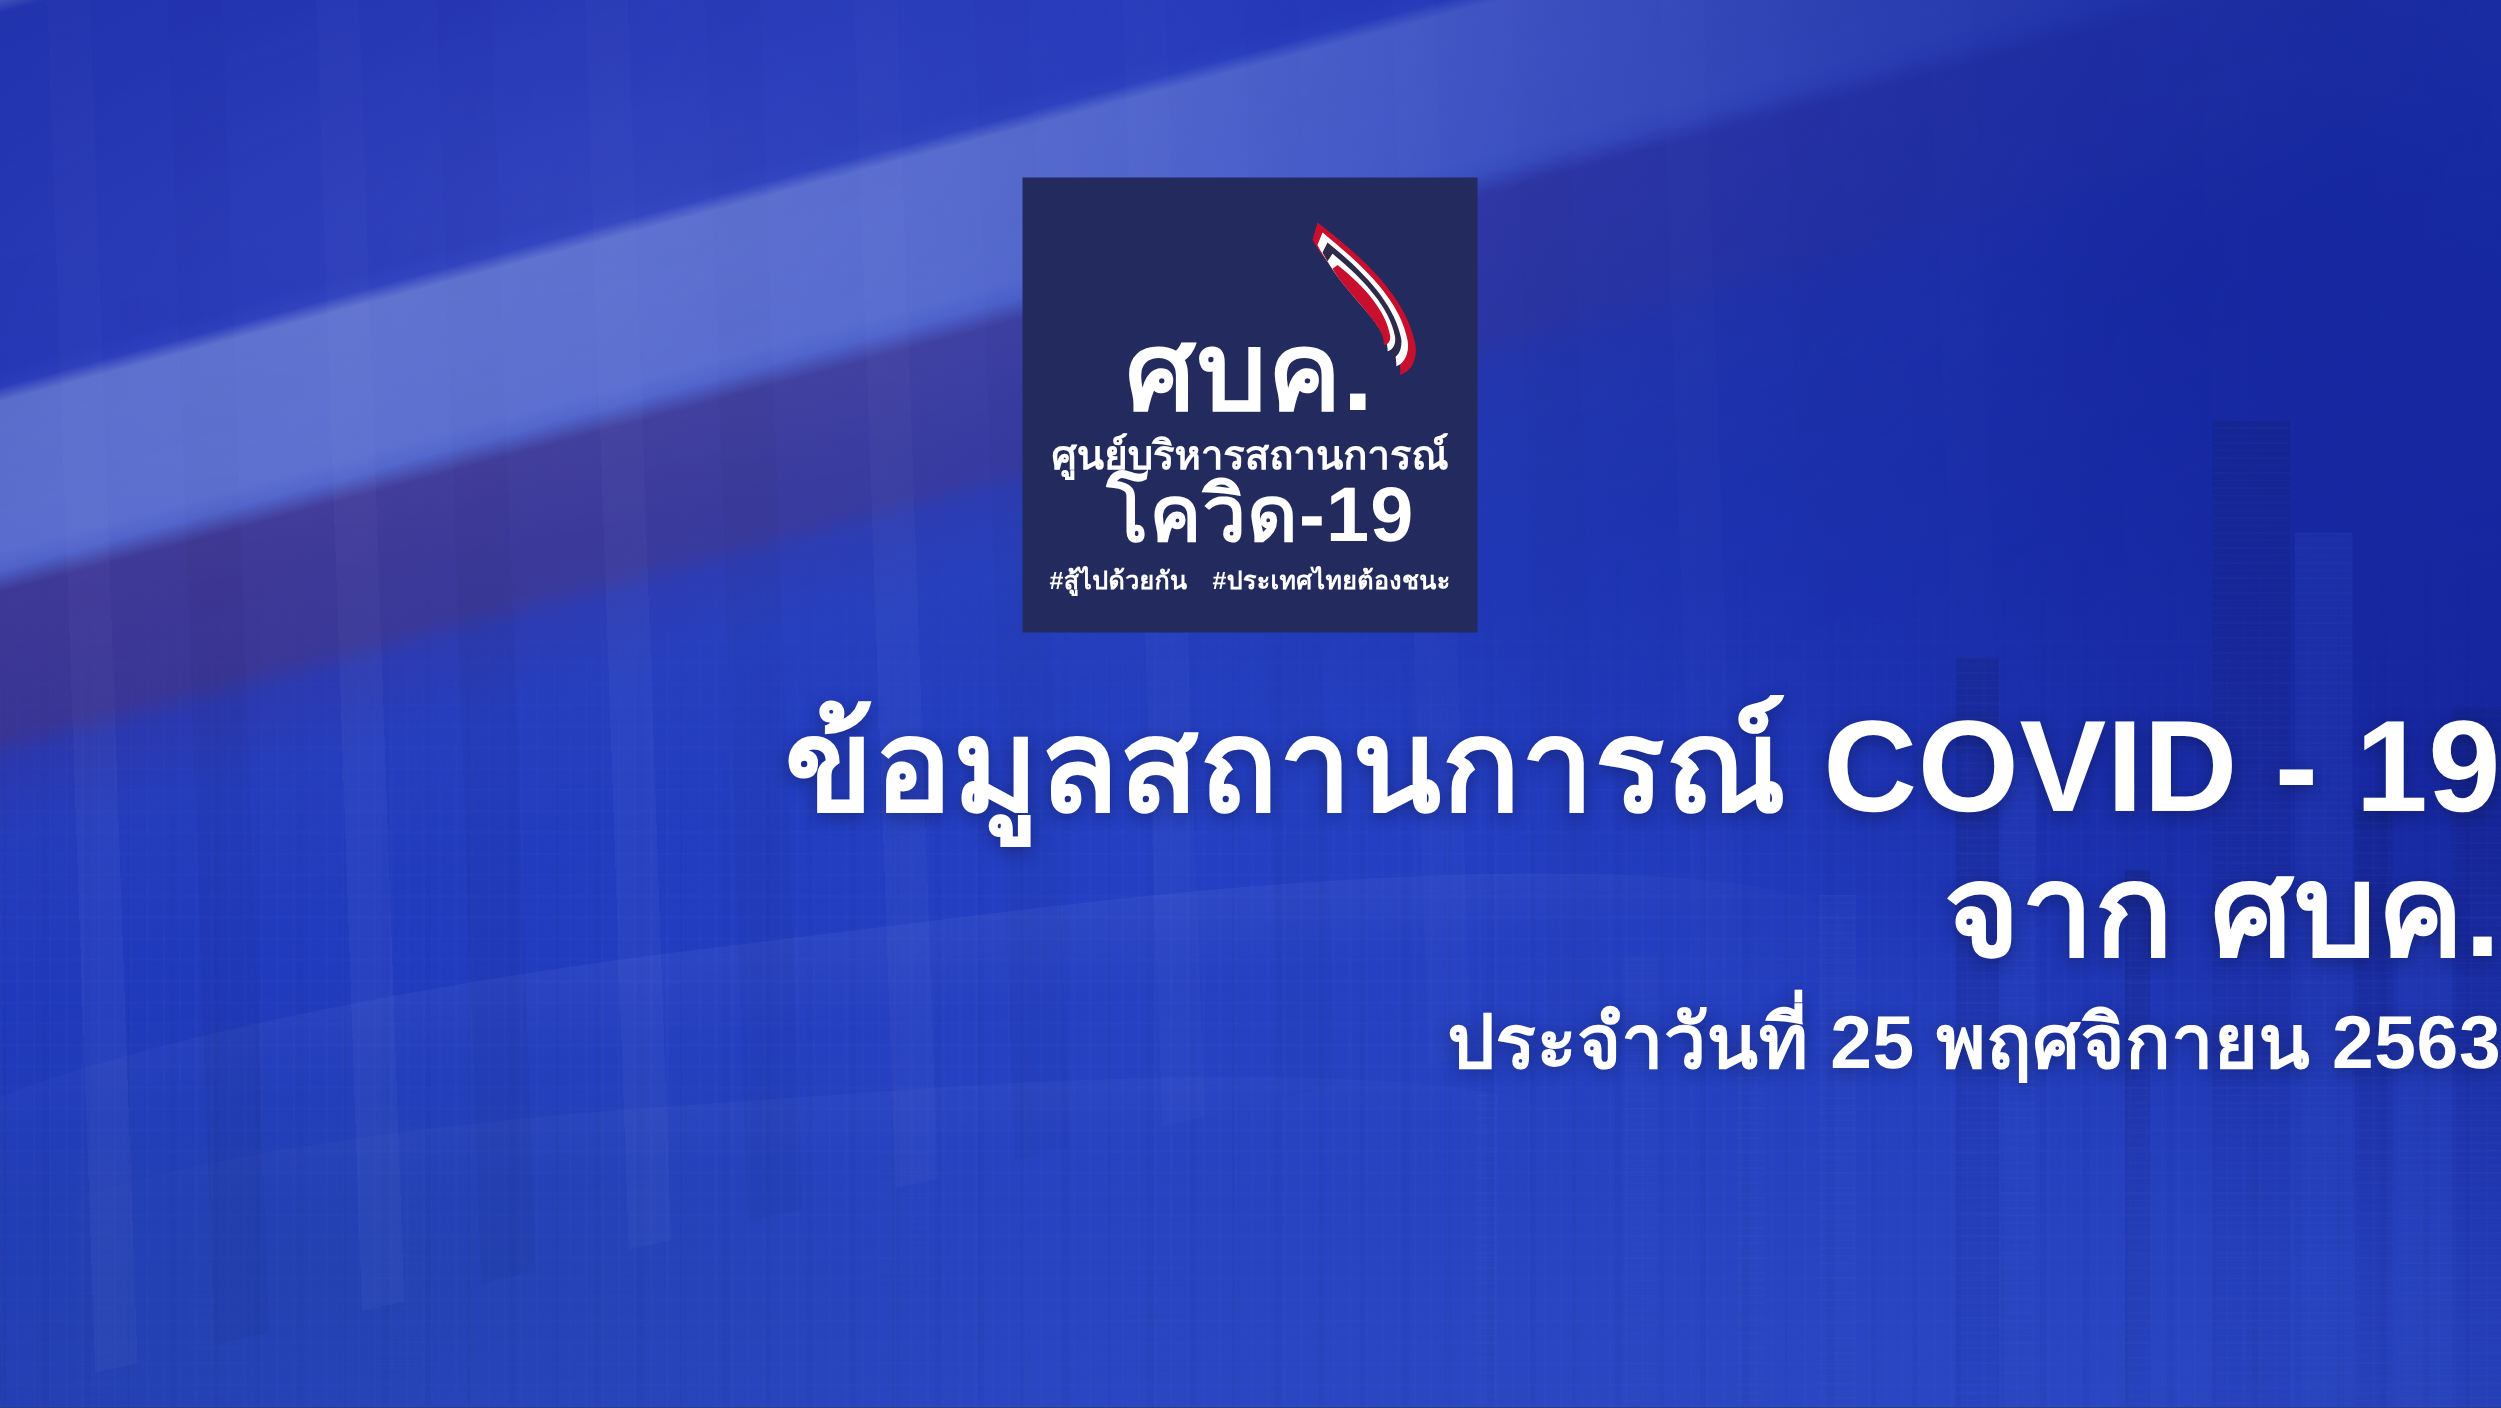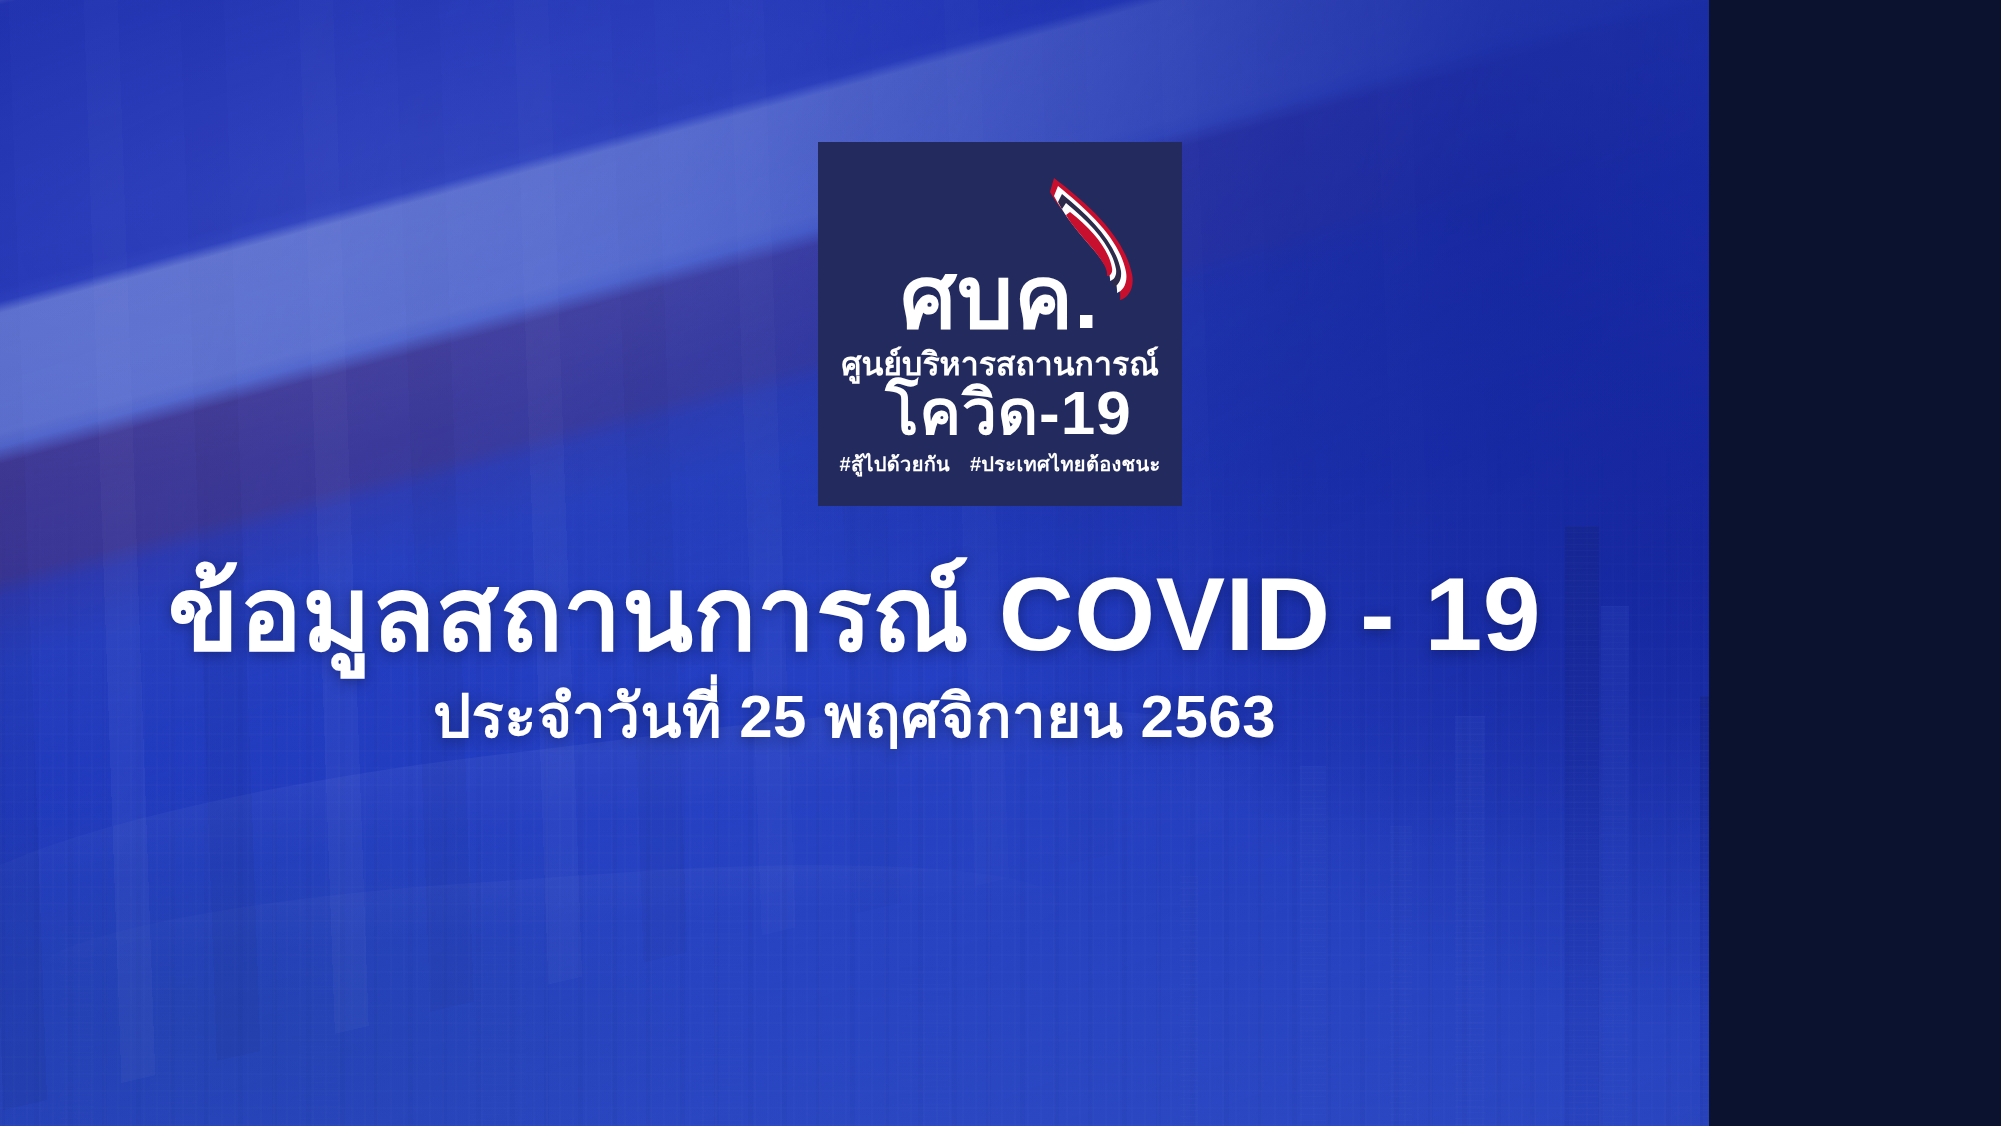--- a/index.html
+++ b/index.html
@@ -7,21 +7,21 @@
     margin: 0;
     padding: 0;
     background: #0b1230;
   }
   body {
     font-family: "Liberation Sans", "DejaVu Sans", sans-serif;
   }
 
   .banner {
     position: relative;
-    width: 1709px;
+    width: 2001px;
     height: 1126px;
     overflow: hidden;
     background: #1d4ed8;
   }
 
   
   .bg-layer { position: absolute; inset: 0; }
 
   
   .bg-base {
@@ -257,21 +257,21 @@
     letter-spacing: 0.3px;
   }
   .logo-hashtags span { margin: 0 7px; }
 
   
   .headline {
     position: absolute;
     left: 0;
     right: 0;
     top: 556px;
-    text-align: center;
+    text-align: right;
     color: #ffffff;
     text-shadow: 0 3px 14px rgba(10,18,60,0.45);
   }
   .headline-line1 {
     font-size: 104px;
     line-height: 1.12;
     font-weight: 700;
     letter-spacing: 0.5px;
     white-space: nowrap;
   }
@@ -362,16 +362,17 @@
       <div class="logo-hashtags">
         <span>#สู้ไปด้วยกัน</span>
         <span>#ประเทศไทยต้องชนะ</span>
       </div>
 
     </div>
   </div>
 
   <div class="headline">
     <div class="headline-line1">ข้อมูลสถานการณ์ COVID - 19</div>
+    <div class="headline-line2">จาก ศบค.</div>
     <div class="headline-date">ประจำวันที่ 25 พฤศจิกายน 2563</div>
   </div>
 
 </div>
 
 </body></html>

